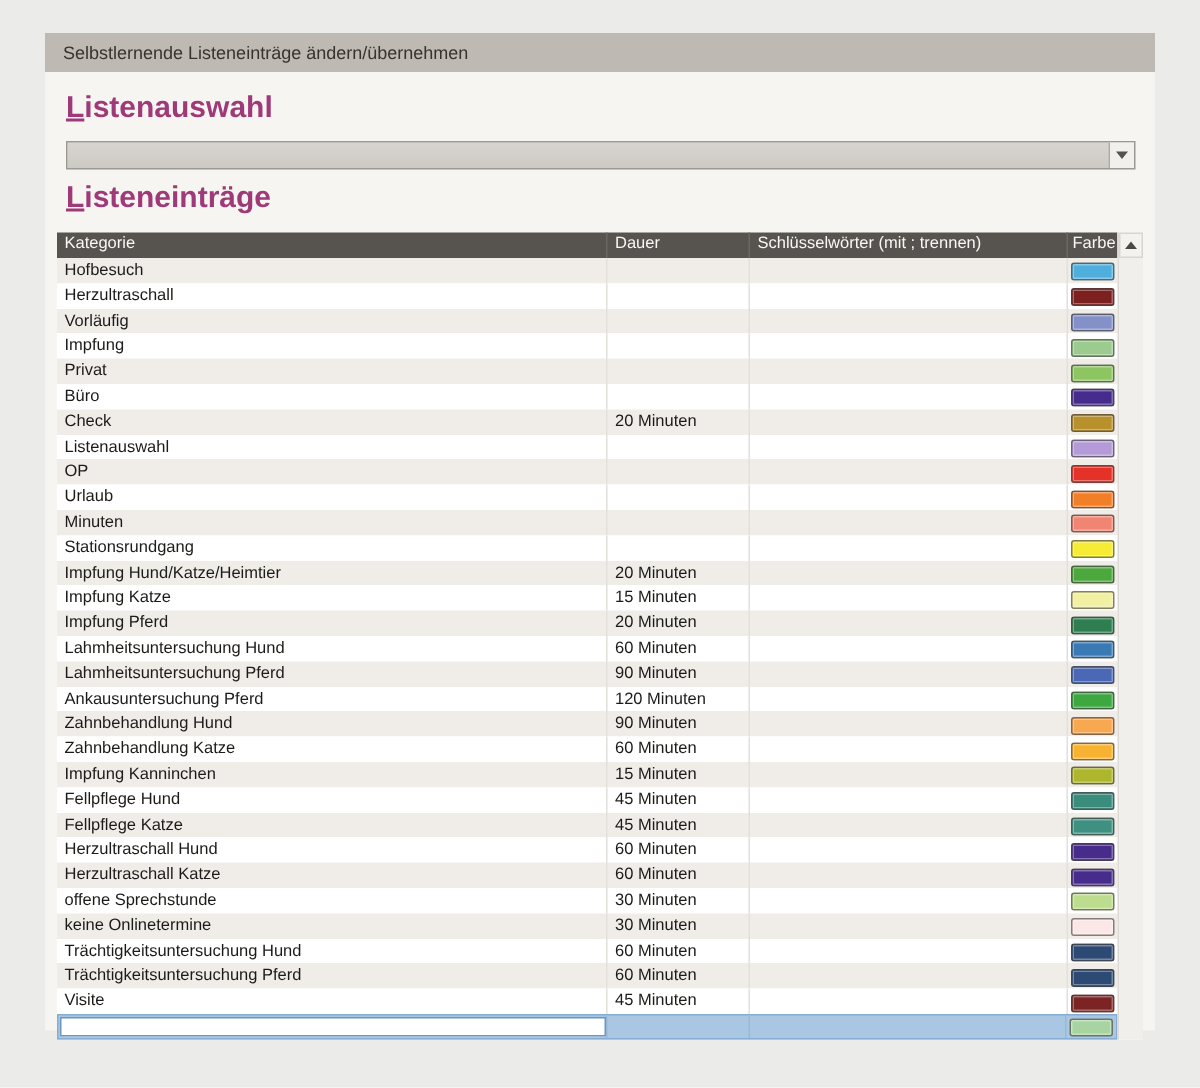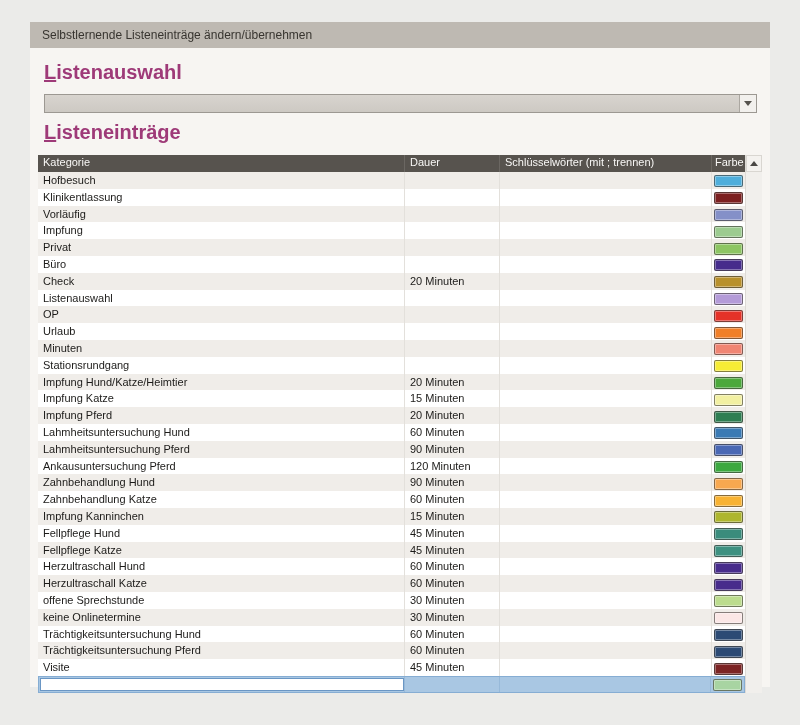--- a/index.html
+++ b/index.html
@@ -110,21 +110,21 @@
           <div class="tbody" id="tbody">
             <div class="row alt">
     <div class="td td-kat">Hofbesuch</div>
     <div class="td td-dauer"></div>
     <div class="td td-schl"></div>
     <div class="td td-farbe">
       <span class="swatch" style="background: rgb(79, 174, 219);"></span>
     </div>
   </div>
               <div class="row">
-    <div class="td td-kat">Klinikentlassung</div>
+    <div class="td td-kat">Herzultraschall</div>
     <div class="td td-dauer"></div>
     <div class="td td-schl"></div>
     <div class="td td-farbe">
       <span class="swatch" style="background: rgb(124, 32, 32);"></span>
     </div>
   </div>
               <div class="row alt">
     <div class="td td-kat">Vorläufig</div>
     <div class="td td-dauer"></div>
     <div class="td td-schl"></div>

